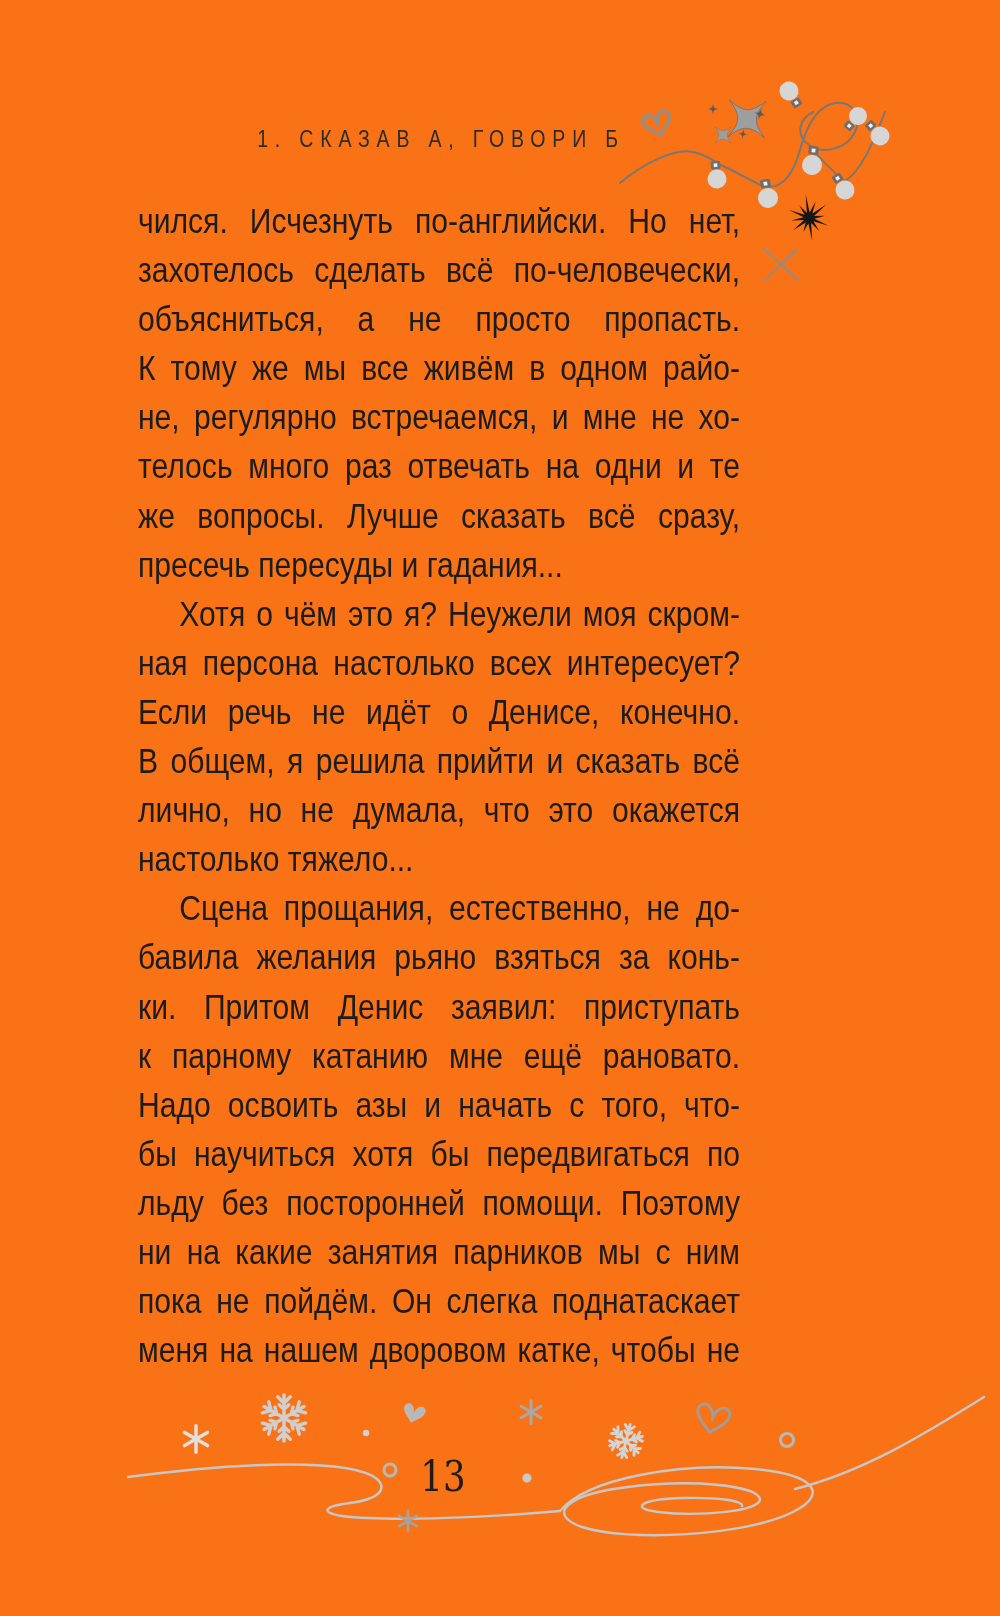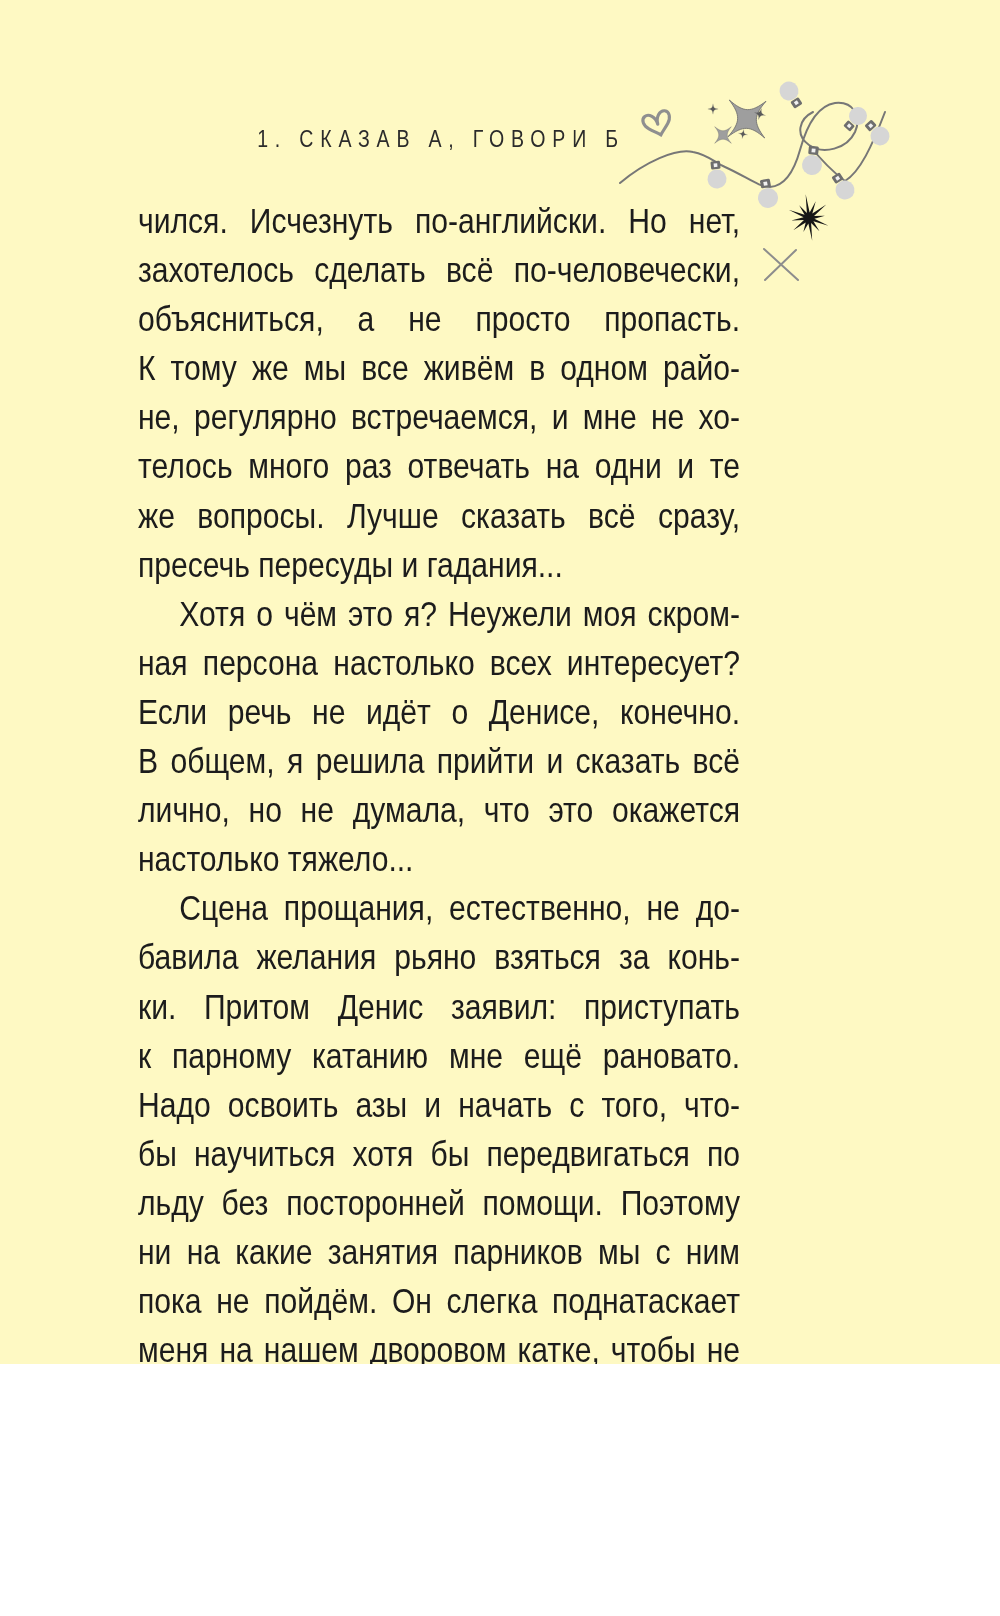--- a/index.html
+++ b/index.html
@@ -1,16 +1,16 @@
 <!DOCTYPE html>
 <html><head>
 <meta charset="utf-8">
 <style>
   html,body{margin:0;padding:0;background:#ffffff;}
-  .page{position:relative;width:1000px;height:1364px;background:#fef9c3;overflow:hidden;
+  .page{position:relative;width:1000px;height:1616px;background:#f97316;overflow:hidden;
         font-family:"Liberation Sans",sans-serif;}
   .chapter-header{position:absolute;left:441px;top:126px;transform:translateX(-50%) scaleX(0.85);
         transform-origin:center top;white-space:nowrap;font-size:23px;font-weight:500;
         letter-spacing:8px;color:#2b2b2b;}
   .body-text{position:absolute;left:138px;top:196px;width:700px;
         transform:scaleX(0.86);transform-origin:left top;color:#1c1c1c;}
   .para{font-size:35px;line-height:49.1px;margin:0;}
   .line{text-align:justify;text-align-last:justify;white-space:normal;}
   .line.end{text-align-last:left;}
   .para.indent .line:first-child{text-indent:48px;}

